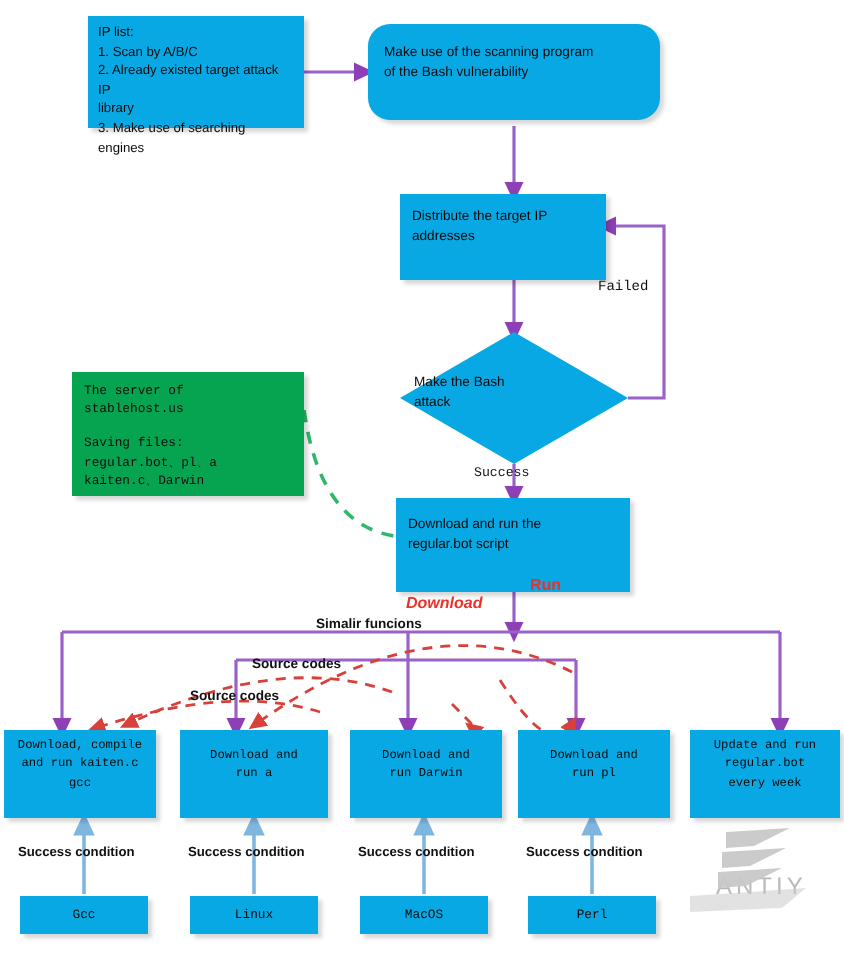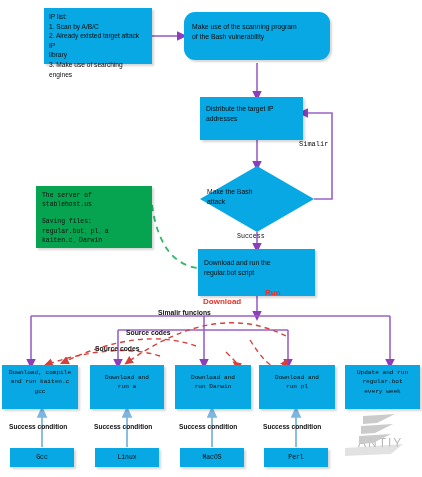--- a/index.html
+++ b/index.html
@@ -189,25 +189,25 @@
   <div>Update and run</div>
   <div>regular.bot</div>
   <div>every week</div>
 </div>
 
 <div class="node blue shadow mono" style="left:10px;top:448px;width:64px;height:19px;font-size:6.4px;">Gcc</div>
 <div class="node blue shadow mono" style="left:95px;top:448px;width:64px;height:19px;font-size:6.4px;">Linux</div>
 <div class="node blue shadow mono" style="left:180px;top:448px;width:64px;height:19px;font-size:6.4px;">MacOS</div>
 <div class="node blue shadow mono" style="left:264px;top:448px;width:64px;height:19px;font-size:6.4px;">Perl</div>
 
-<div class="lbl lbl-mono" style="left:299px;top:140px;font-size:7px;">Simalir</div>
+<div class="lbl lbl-mono" style="left:299px;top:140px;font-size:7px;">Failed</div>
 
 <div class="lbl lbl-mono" style="left:237px;top:233px;font-size:6.6px;">Success</div>
 
-<div class="lbl red-lbl" style="left:203px;top:297px;font-size:8px;">Download</div>
+<div class="lbl red-lbl" style="left:203px;top:297px;font-size:8px;font-style:italic;">Download</div>
 <div class="lbl red-lbl" style="left:265px;top:288px;font-size:8px;">Run</div>
 
 <div class="lbl" style="left:158px;top:309px;font-size:6.8px;font-weight:bold;">Simalir funcions</div>
 <div class="lbl" style="left:126px;top:329px;font-size:6.8px;font-weight:bold;">Source codes</div>
 <div class="lbl" style="left:95px;top:345px;font-size:6.8px;font-weight:bold;">Source codes</div>
 
 <div class="lbl" style="left:9px;top:423px;font-size:6.6px;font-weight:bold;">Success condition</div>
 <div class="lbl" style="left:94px;top:423px;font-size:6.6px;font-weight:bold;">Success condition</div>
 <div class="lbl" style="left:179px;top:423px;font-size:6.6px;font-weight:bold;">Success condition</div>
 <div class="lbl" style="left:263px;top:423px;font-size:6.6px;font-weight:bold;">Success condition</div>

